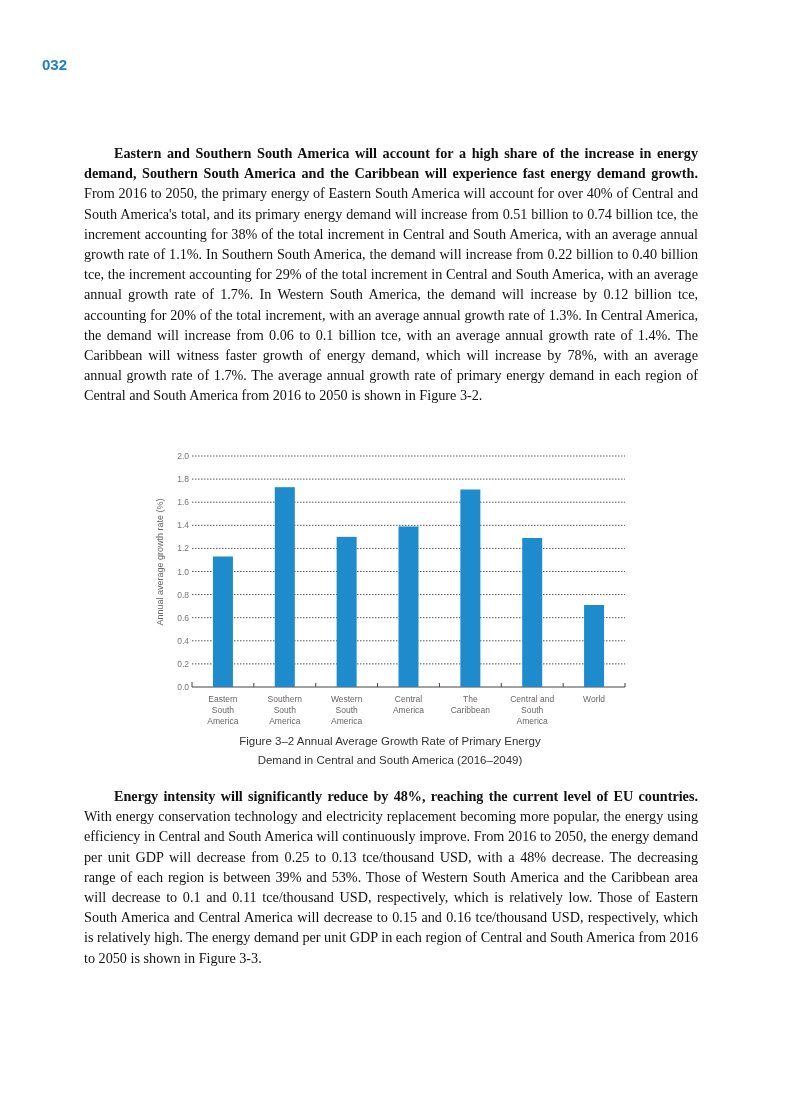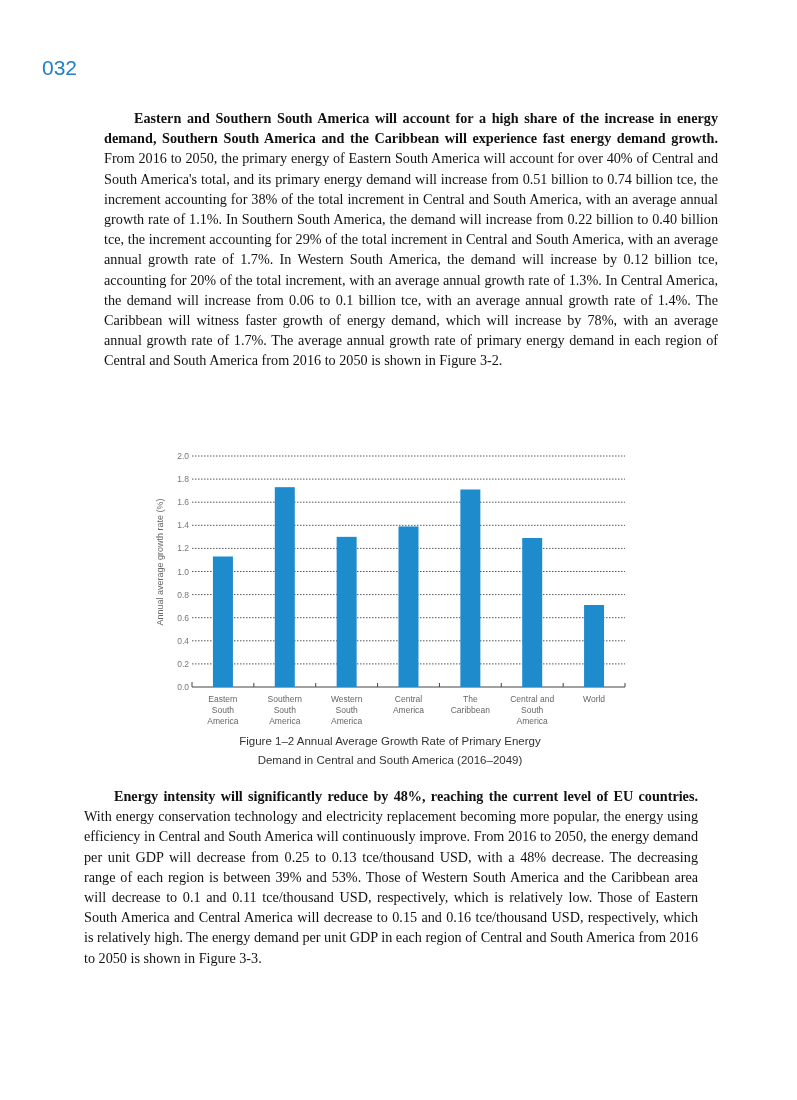--- a/index.html
+++ b/index.html
@@ -1,21 +1,21 @@
 <!DOCTYPE html>
 <html><head>
 <meta charset="utf-8">
 <style>
   html, body { margin:0; padding:0; background:#ffffff; }
   body { width:797px; height:1100px; position:relative; overflow:hidden; }
-  .page-num { position:absolute; left:42px; top:56px; font-family:"Liberation Sans", sans-serif; font-weight:normal; font-size:21px; color:#1e7fc6; }
+  .page-num { position:absolute; left:42px; top:56px; font-family:"Liberation Sans", sans-serif; font-weight:bold; font-size:15px; color:#1e7fc6; }
   .para { position:absolute; left:84px; width:614px; font-family:"Liberation Serif", serif; font-size:14.2px; line-height:20.2px; color:#111; text-align:justify; }
   .para b { font-weight:bold; }
   .indent { display:inline-block; width:30px; }
-  #p1 { top:108px;margin-left:20px; }
+  #p1 { top:143px; }
   #p2 { top:786px; }
   .chart { position:absolute; left:140px; top:445px; width:500px; height:290px; font-family:"Liberation Sans", sans-serif; }
   .ylabel { position:absolute; left:-60px; top:112px; width:160px; text-align:center; transform:rotate(-90deg); font-size:9px; color:#666; white-space:nowrap; }
   .caption { position:absolute; left:140px; width:500px; text-align:center; font-family:"Liberation Sans", sans-serif; font-size:11.5px; color:#333; }
   #cap1 { top:735px; }
   #cap2 { top:754px; }
 </style>
 </head>
 <body>
 
@@ -76,16 +76,16 @@
       <text x="330.35714285714283" y="268" text-anchor="middle" font-size="8.5" fill="#666" font-family="Liberation Sans, sans-serif">Caribbean</text>
       <rect x="382.2142857142857" y="93.005" width="20" height="148.995" fill="#1e8bcd"></rect>
       <text x="392.2142857142857" y="257" text-anchor="middle" font-size="8.5" fill="#666" font-family="Liberation Sans, sans-serif">Central and</text>
       <text x="392.2142857142857" y="268" text-anchor="middle" font-size="8.5" fill="#666" font-family="Liberation Sans, sans-serif">South</text>
       <text x="392.2142857142857" y="279" text-anchor="middle" font-size="8.5" fill="#666" font-family="Liberation Sans, sans-serif">America</text>
       <rect x="444.07142857142856" y="159.995" width="20" height="82.005" fill="#1e8bcd"></rect>
       <text x="454.07142857142856" y="257" text-anchor="middle" font-size="8.5" fill="#666" font-family="Liberation Sans, sans-serif">World</text>
     </svg>
 </div>
 
-<div class="caption" id="cap1">Figure 1–2    Annual Average Growth Rate of Primary Energy</div>
+<div class="caption" id="cap1">Figure 3–2    Annual Average Growth Rate of Primary Energy</div>
 <div class="caption" id="cap2">Demand in Central and South America (2016–2049)</div>
 
 <div class="para" id="p2"><span class="indent"></span><b>Energy intensity will significantly reduce by 48%, reaching the current level of EU countries.</b><span> With energy conservation technology and electricity replacement becoming more popular, the energy using efficiency in Central and South America will continuously improve. From 2016 to 2050, the energy demand per unit GDP will decrease from 0.25 to 0.13 tce/thousand USD, with a 48% decrease. The decreasing range of each region is between 39% and 53%. Those of Western South America and the Caribbean area will decrease to 0.1 and 0.11 tce/thousand USD, respectively, which is relatively low. Those of Eastern South America and Central America will decrease to 0.15 and 0.16 tce/thousand USD, respectively, which is relatively high. The energy demand per unit GDP in each region of Central and South America from 2016 to 2050 is shown in Figure 3-3.</span></div>
 
 </body></html>

